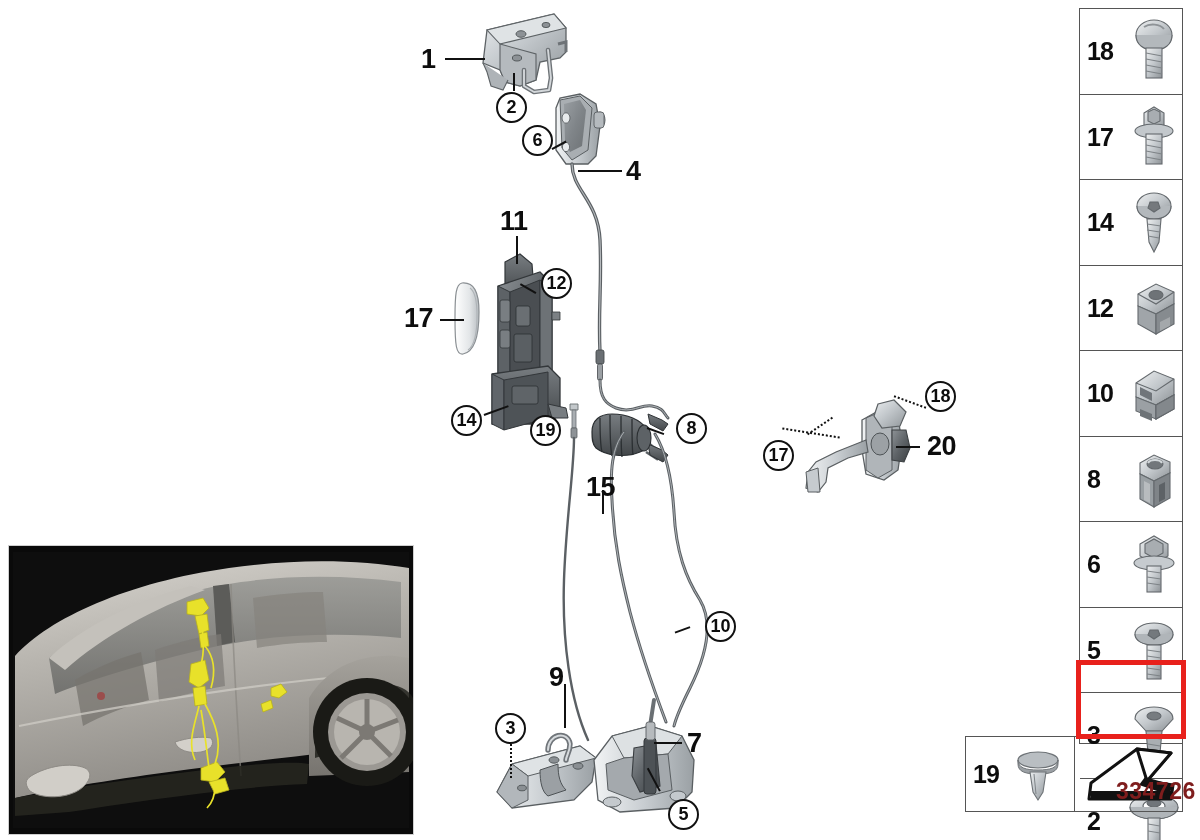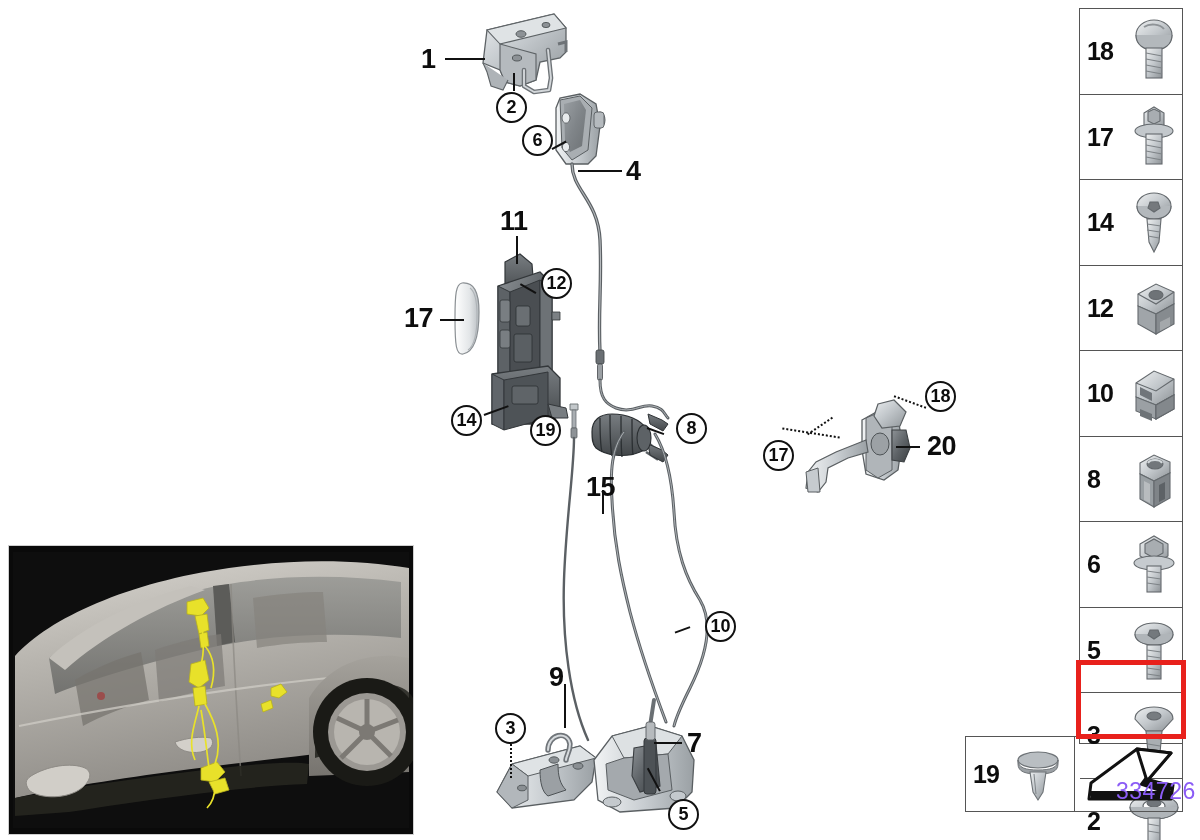--- a/index.html
+++ b/index.html
@@ -43,22 +43,22 @@
         width:56px;height:72px;}
 
   #hl-box{position:absolute;left:1076px;top:660px;width:110px;height:79px;
           border:5px solid #e8211c;box-sizing:border-box;z-index:6;
           pointer-events:none;}
 
   #botrow{position:absolute;left:965px;top:736px;width:218px;height:76px;
           border:1.3px solid #555;box-sizing:border-box;display:flex;}
   #botrow .cellA{width:108px;border-right:1.3px solid #555;position:relative;}
   #botrow .cellB{flex:1;position:relative;}
-  #dgnum{position:absolute;left:1116px;top:778px;font-size:23px;color:#8b5cf6;
-         letter-spacing:0.5px;}
+  #dgnum{position:absolute;left:1116px;top:778px;font-size:23px;color:#7f1d1d;
+         letter-spacing:0.5px;font-weight:bold;}
 
   svg{display:block;overflow:visible;}
 </style>
 </head>
 <body>
 
 <div id="stage">
 
   <svg id="art" width="1200" height="840" style="position:absolute;left:0;top:0;">
     <defs>

